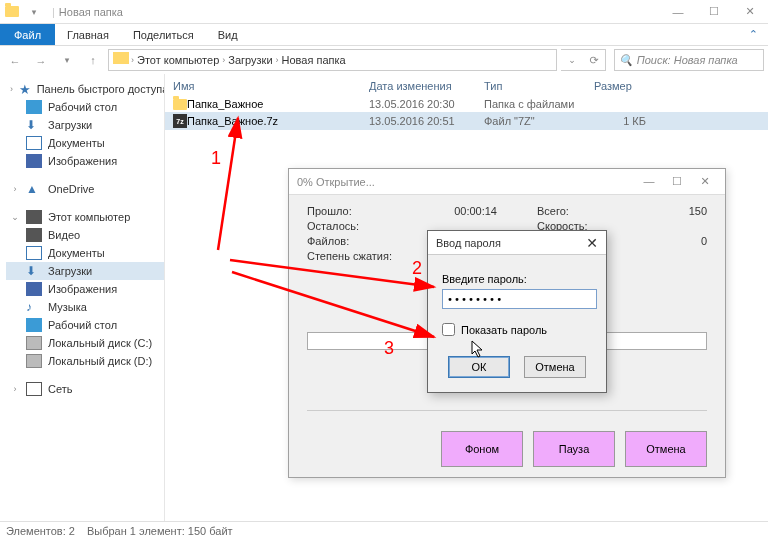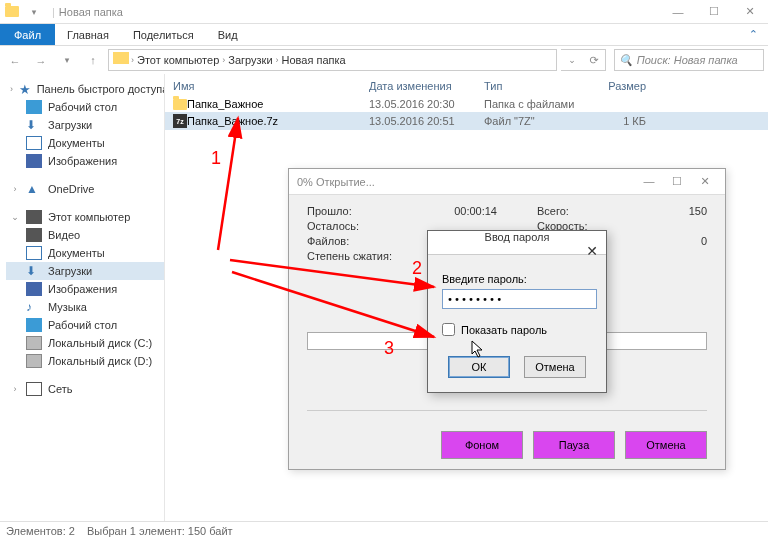--- a/index.html
+++ b/index.html
@@ -37,21 +37,21 @@
 .sb-item .caret { width: 10px; color: #888; font-size: 9px; text-align: center; }
 .sb-item.selected { background: #d8e6f2; }
 .sb-item.indent { padding-left: 20px; }
 .sb-item .ic { width: 16px; height: 14px; display: inline-block; }
 
 .content { flex: 1; }
 .col-headers { display: flex; padding: 6px 4px 4px; color: #4d6b8b; font-size: 11px; }
 .col-name { flex: 0 0 200px; padding-left: 4px; }
 .col-date { flex: 0 0 115px; }
 .col-type { flex: 0 0 110px; }
-.col-size { flex: 0 0 60px; text-align: right; padding-right: 8px; }
+.col-size { flex: 0 0 60px; text-align: left; padding-right: 8px; }
 .file-row { display: flex; padding: 2px 4px; align-items: center; }
 .file-row.selected { background: #d8e6f2; }
 .file-row .fc-name { flex: 0 0 200px; display: flex; align-items: center; padding-left: 4px; }
 .file-row .fc-date { flex: 0 0 115px; color: #666; }
 .file-row .fc-type { flex: 0 0 110px; color: #666; }
 .file-row .fc-size { flex: 0 0 60px; text-align: right; color: #666; padding-right: 8px; }
 
 
 .statusbar { position: absolute; bottom: 0; left: 0; right: 0; height: 18px; border-top: 1px solid #e0e0e0; display: flex; align-items: center; padding: 0 6px; color: #666; font-size: 10px; gap: 12px; }
 
@@ -64,25 +64,25 @@
 .dlg-body { padding: 10px 18px; }
 .stat-row { display: flex; margin-bottom: 3px; font-size: 11px; color: #333; }
 .stat-row .l { flex: 0 0 120px; }
 .stat-row .v { flex: 0 0 70px; text-align: right; }
 .stat-row .sp { flex: 0 0 40px; }
 .stat-row .l2 { flex: 0 0 90px; }
 .stat-row .v2 { flex: 1; text-align: right; }
 .dlg-progress-box { margin-top: 70px; height: 18px; border: 1px solid #aaa; background: #fff; }
 .dlg-progress-line { height: 1px; background: #ccc; margin-top: 60px; }
 .dlg-btns { display: flex; justify-content: flex-end; gap: 10px; padding: 10px 18px; }
-.dlg-btn { width: 82px; height: 28px; border: 1px solid #999; background: #d946ef; display: flex; align-items: center; justify-content: center; font-size: 11px; }
+.dlg-btn { width: 82px; height: 36px; border: 1px solid #999; background: #f0abfc; display: flex; align-items: center; justify-content: center; font-size: 11px; }
 
 
 .pwdlg { position: absolute; background: #f0f0f0; border: 1px solid #666; box-shadow: 3px 3px 10px rgba(0,0,0,0.25); }
-.pwdlg-title { height: 24px; display: flex; align-items: center; padding: 0 8px; background: #fff; border-bottom: 1px solid #ccc; flex-direction: column; }
+.pwdlg-title { height: 24px; display: flex; align-items: center; padding: 0 8px; background: #fff; border-bottom: 1px solid #ccc; }
 .pwdlg-title .tt { font-size: 11px; color: #333; }
 .pwdlg-title .close { margin-left: auto; font-size: 14px; color: #333; }
 .pwdlg-body { padding: 18px 14px 10px; }
 .pwdlg-body .lbl { font-size: 11px; margin-bottom: 4px; display: block; }
 .pwdlg-body input[type=text] { width: 155px; height: 20px; border: 1px solid #7a9fcc; padding: 0 4px; font-family: monospace; font-size: 10px; letter-spacing: 1px; }
 .pwdlg-body .chk { display: flex; align-items: center; gap: 6px; margin-top: 14px; font-size: 11px; }
 .pwdlg-body .chk input { width: 13px; height: 13px; }
 .pwdlg-btns { display: flex; justify-content: center; gap: 14px; padding: 10px 14px 14px; }
 .pwdlg-btn { width: 62px; height: 22px; border: 1px solid #999; background: #e8e8e8; display: flex; align-items: center; justify-content: center; font-size: 11px; }
 .pwdlg-btn.primary { border: 1px solid #3b78b4; box-shadow: 0 0 0 1px #7aa7d6 inset; }

